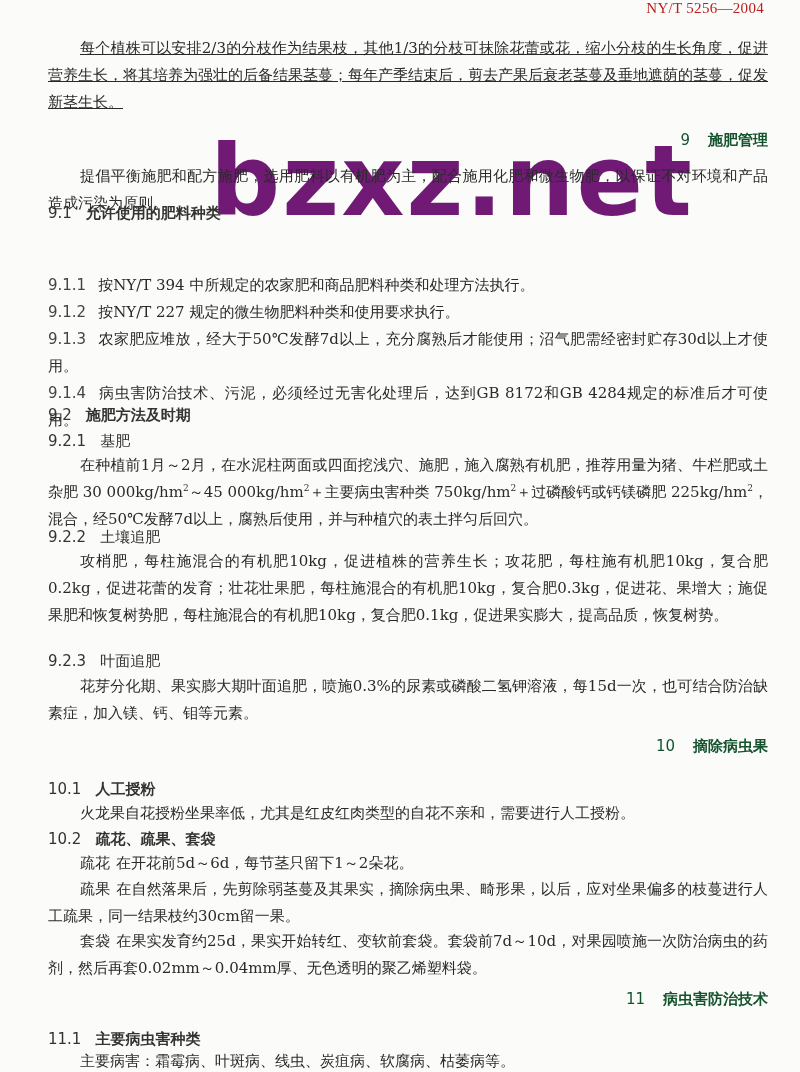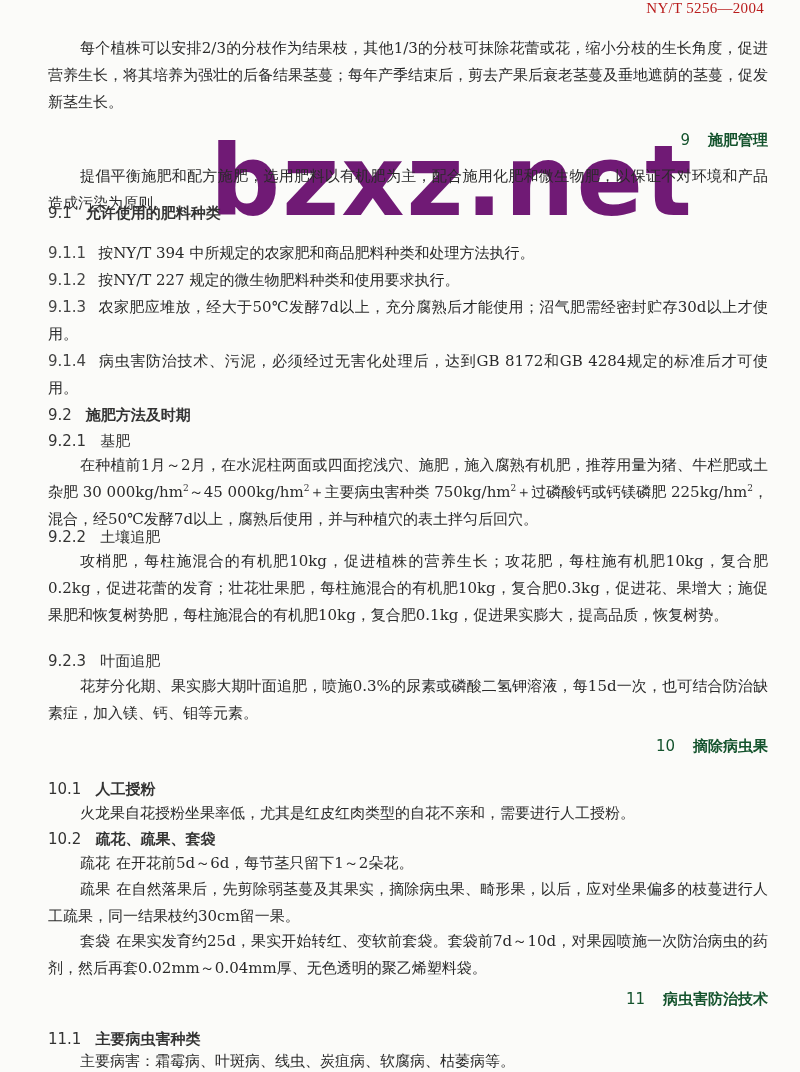--- a/index.html
+++ b/index.html
@@ -32,33 +32,33 @@
     font-size: 15px; font-weight: bold; color: #14532d; text-align: right;
   }
   .h2, .h3 {
     font-family: "DejaVu Sans", "Liberation Sans", sans-serif;
     font-size: 15px; color: #333;
   }
   .h2 .t { font-weight: bold; }
   .num { display: inline-block; margin-right: 14px; font-weight: normal; }
   .h1 .num { margin-right: 18px; }
   .item { margin: 0; font-size: 15px; line-height: 27px; text-align: justify; }
-  .item .num { font-family: "DejaVu Sans", sans-serif; color:#444; margin-right: 12px; }
+  .item .num { font-family: "DejaVu Sans", sans-serif; color:#444; margin-right: 12px; margin-top: 32px; }
   .lbl { margin-right: 6px; }
   sup { font-size: 9px; line-height: 0; }
 </style>
 </head>
 <body>
 
 <div class="header">NY/T 5256—2004</div>
 <div class="watermark">bzxz.net</div>
 
 <div class="page">
 
-  <div class="blk" style="top:35px;">
+  <div class="blk" style="top:35px;text-decoration:underline;">
     <p class="para">每个植株可以安排2/3的分枝作为结果枝，其他1/3的分枝可抹除花蕾或花，缩小分枝的生长角度，促进营养生长，将其培养为强壮的后备结果茎蔓；每年产季结束后，剪去产果后衰老茎蔓及垂地遮荫的茎蔓，促发新茎生长。</p>
   </div>
 
   <div class="blk h1" style="top:131px;">
     <span class="num">9</span><span>施肥管理</span>
   </div>
   <div class="blk" style="top:163px;">
     <p class="para">提倡平衡施肥和配方施肥，选用肥料以有机肥为主，配合施用化肥和微生物肥，以保证不对环境和产品造成污染为原则。</p>
   </div>
 

